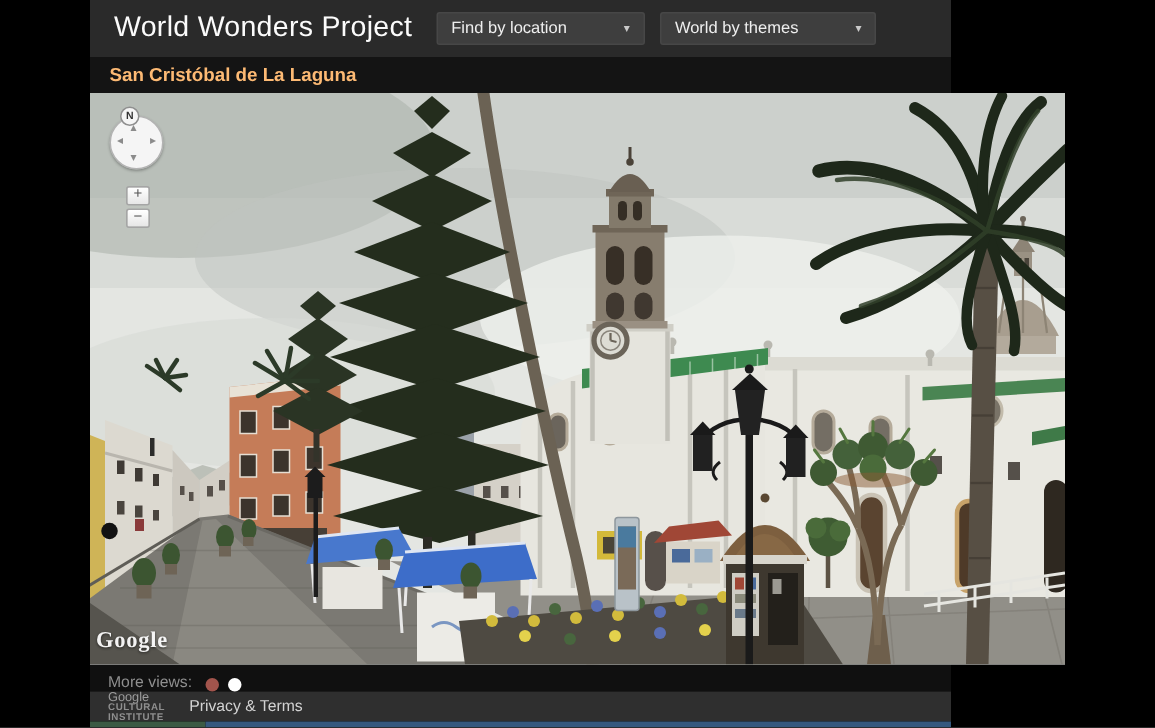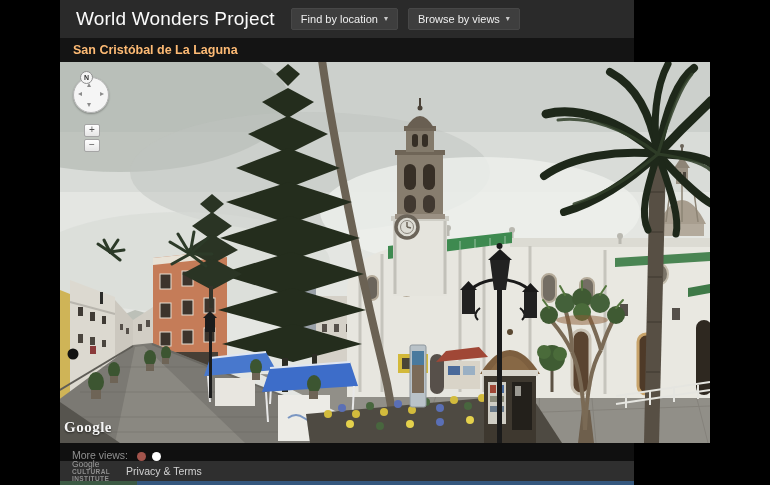--- a/index.html
+++ b/index.html
@@ -5,21 +5,21 @@
   html,body{margin:0;padding:0;background:#000;}
   .page{position:relative;width:770px;height:485px;background:#000;overflow:hidden;
         font-family:"Liberation Sans",sans-serif;-webkit-font-smoothing:antialiased;}
   .content{position:absolute;left:60px;top:0;width:574px;height:485px;}
 
   
   .hdr{height:38px;background:#2a2a2a;display:flex;align-items:center;padding-left:16px;box-sizing:border-box;}
   .hdr-title{font-size:19px;color:#fbfbfb;font-weight:400;letter-spacing:.2px;margin-right:16px;cursor:pointer;}
   .hdr-btn{background:#3e3e3e;border:1px solid #474747;border-radius:2px;color:#efefef;
            font-size:11px;padding:4px 9px;margin-right:10px;display:flex;align-items:center;cursor:pointer;
-           font-family:"Liberation Sans",sans-serif;}
+           font-family:"Liberation Sans",sans-serif;gap:32px;}
   .hdr-btn .caret{font-size:8px;color:#c9c9c9;margin-left:6px;line-height:1;}
 
   
   .subhdr{height:24px;background:#141414;color:#fdba74;font-size:12.5px;font-weight:bold;
           line-height:24px;padding-left:13px;box-sizing:border-box;}
 
   
   .viewer{position:relative;width:650px;height:381px;background:#e4e6e2;overflow:hidden;}
   .viewer svg{position:absolute;left:0;top:0;}
 
@@ -62,21 +62,21 @@
 <div class="page">
   <div class="content">
 
     <div class="hdr">
       <div class="hdr-title">World Wonders Project</div>
       <div class="hdr-btn">
         <span>Find by location</span>
         <span class="caret">▾</span>
       </div>
       <div class="hdr-btn">
-        <span>Browse by views</span>
+        <span>World by themes</span>
         <span class="caret">▾</span>
       </div>
     </div>
 
     <div class="subhdr">San Cristóbal de La Laguna</div>
 
     <div class="viewer">
       <svg width="650" height="381" viewBox="0 0 650 381">
 
         <g>

